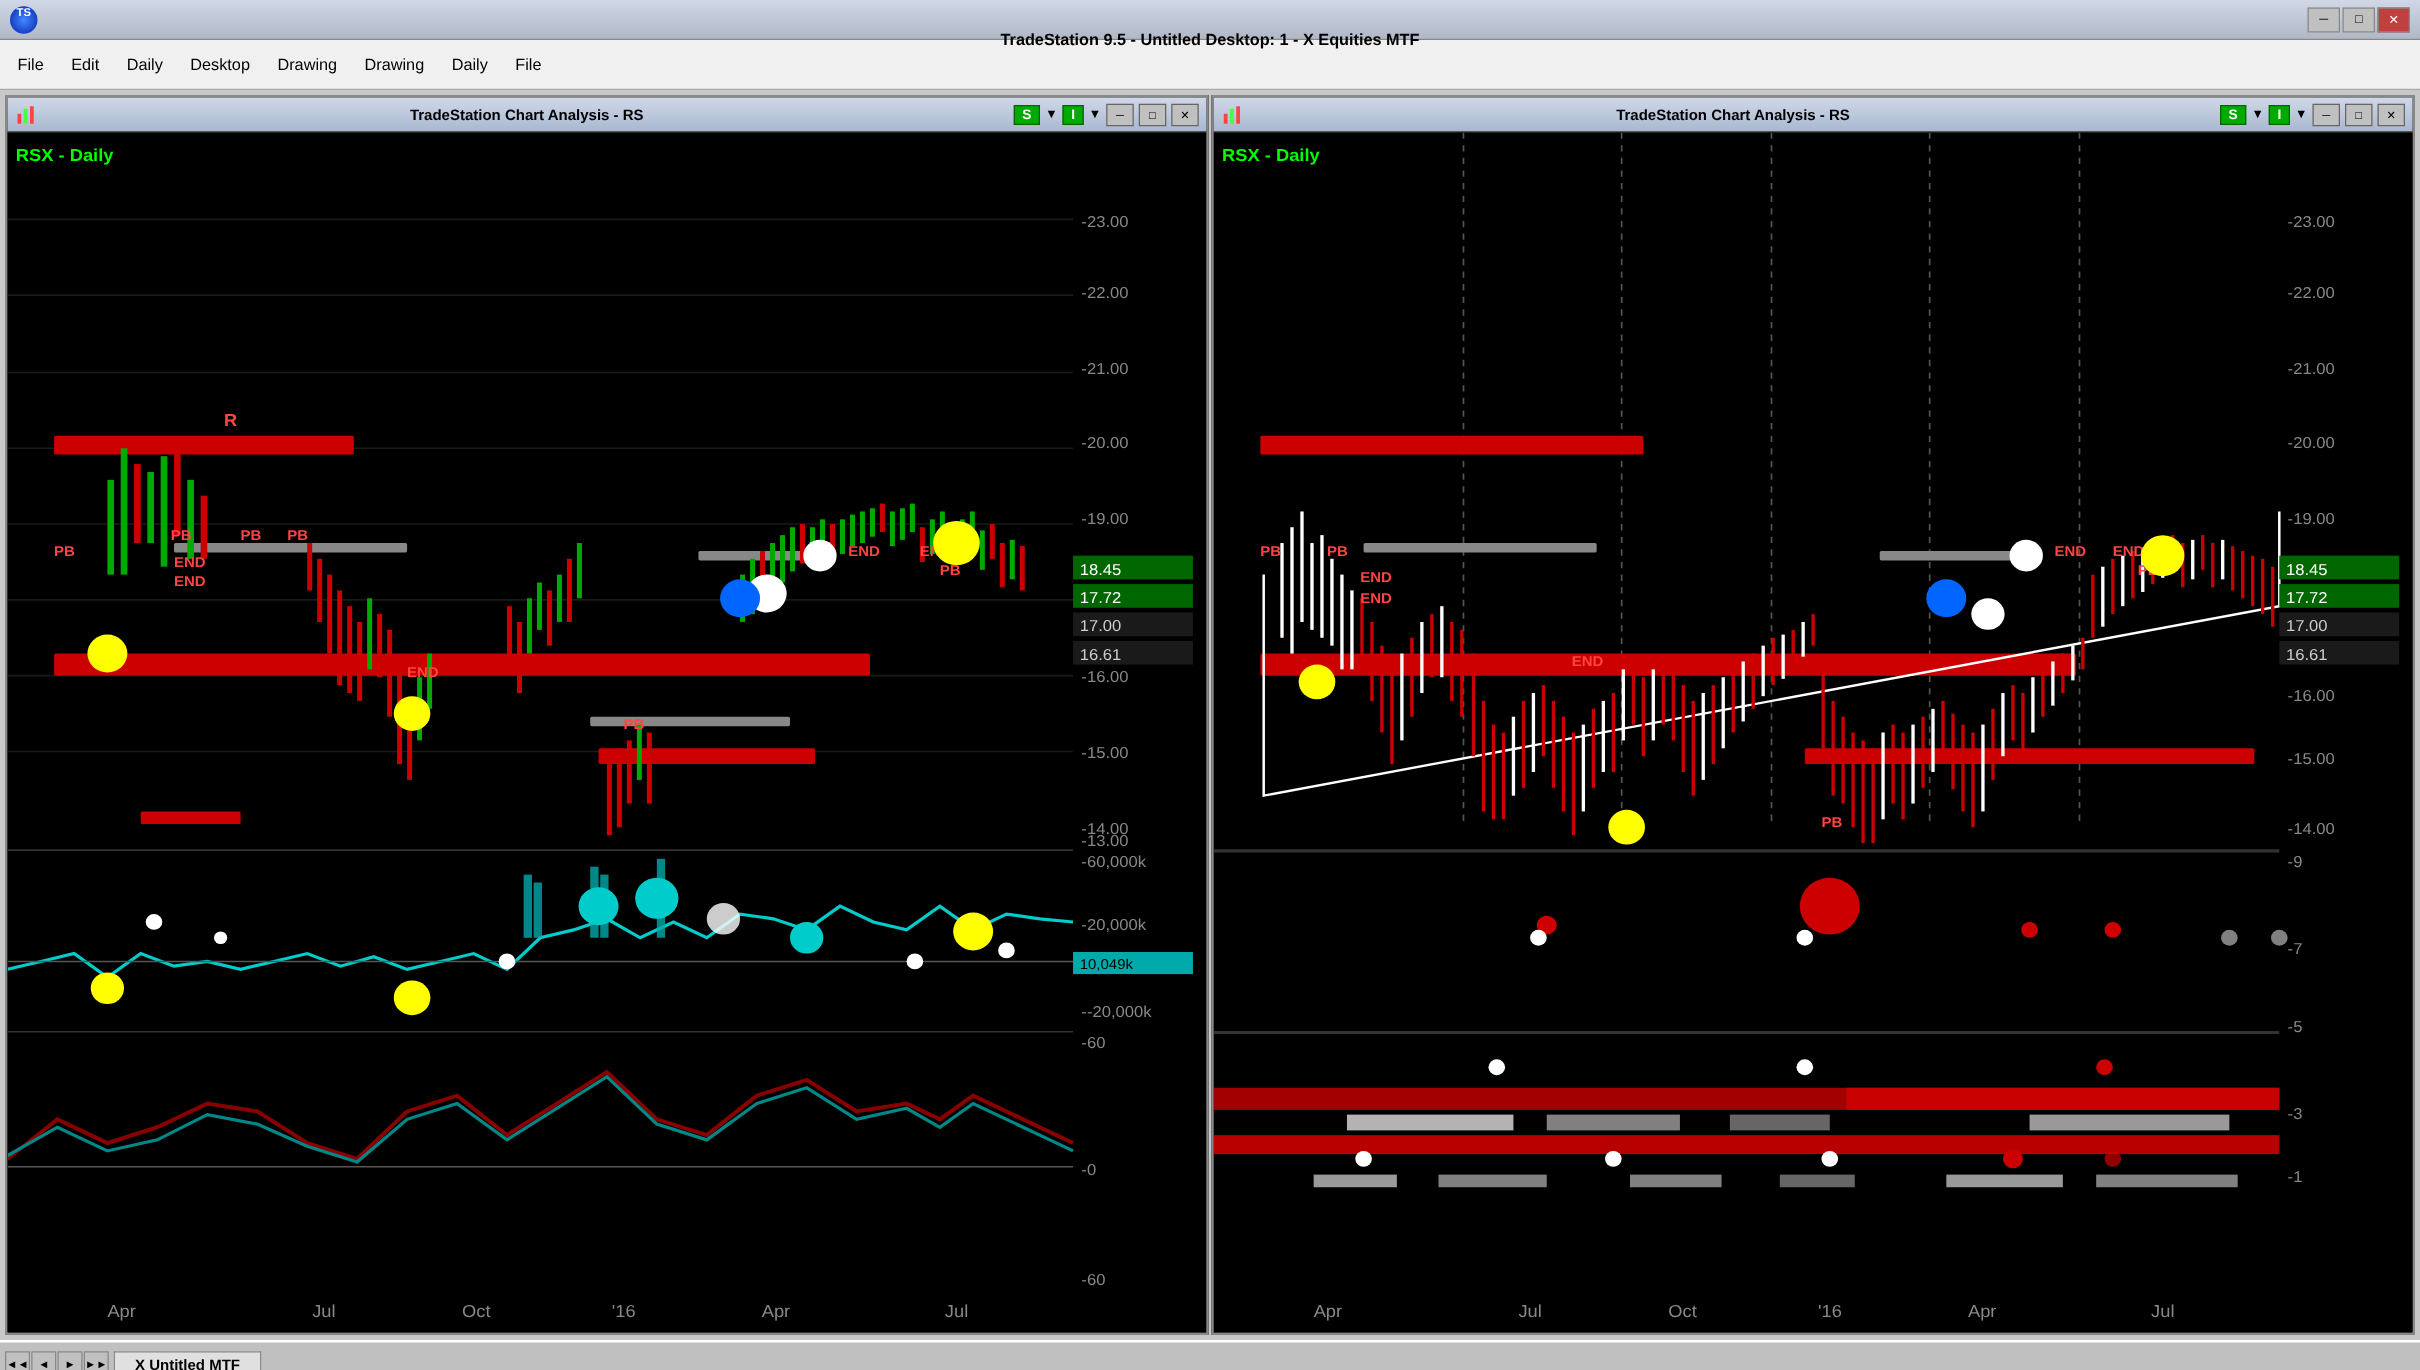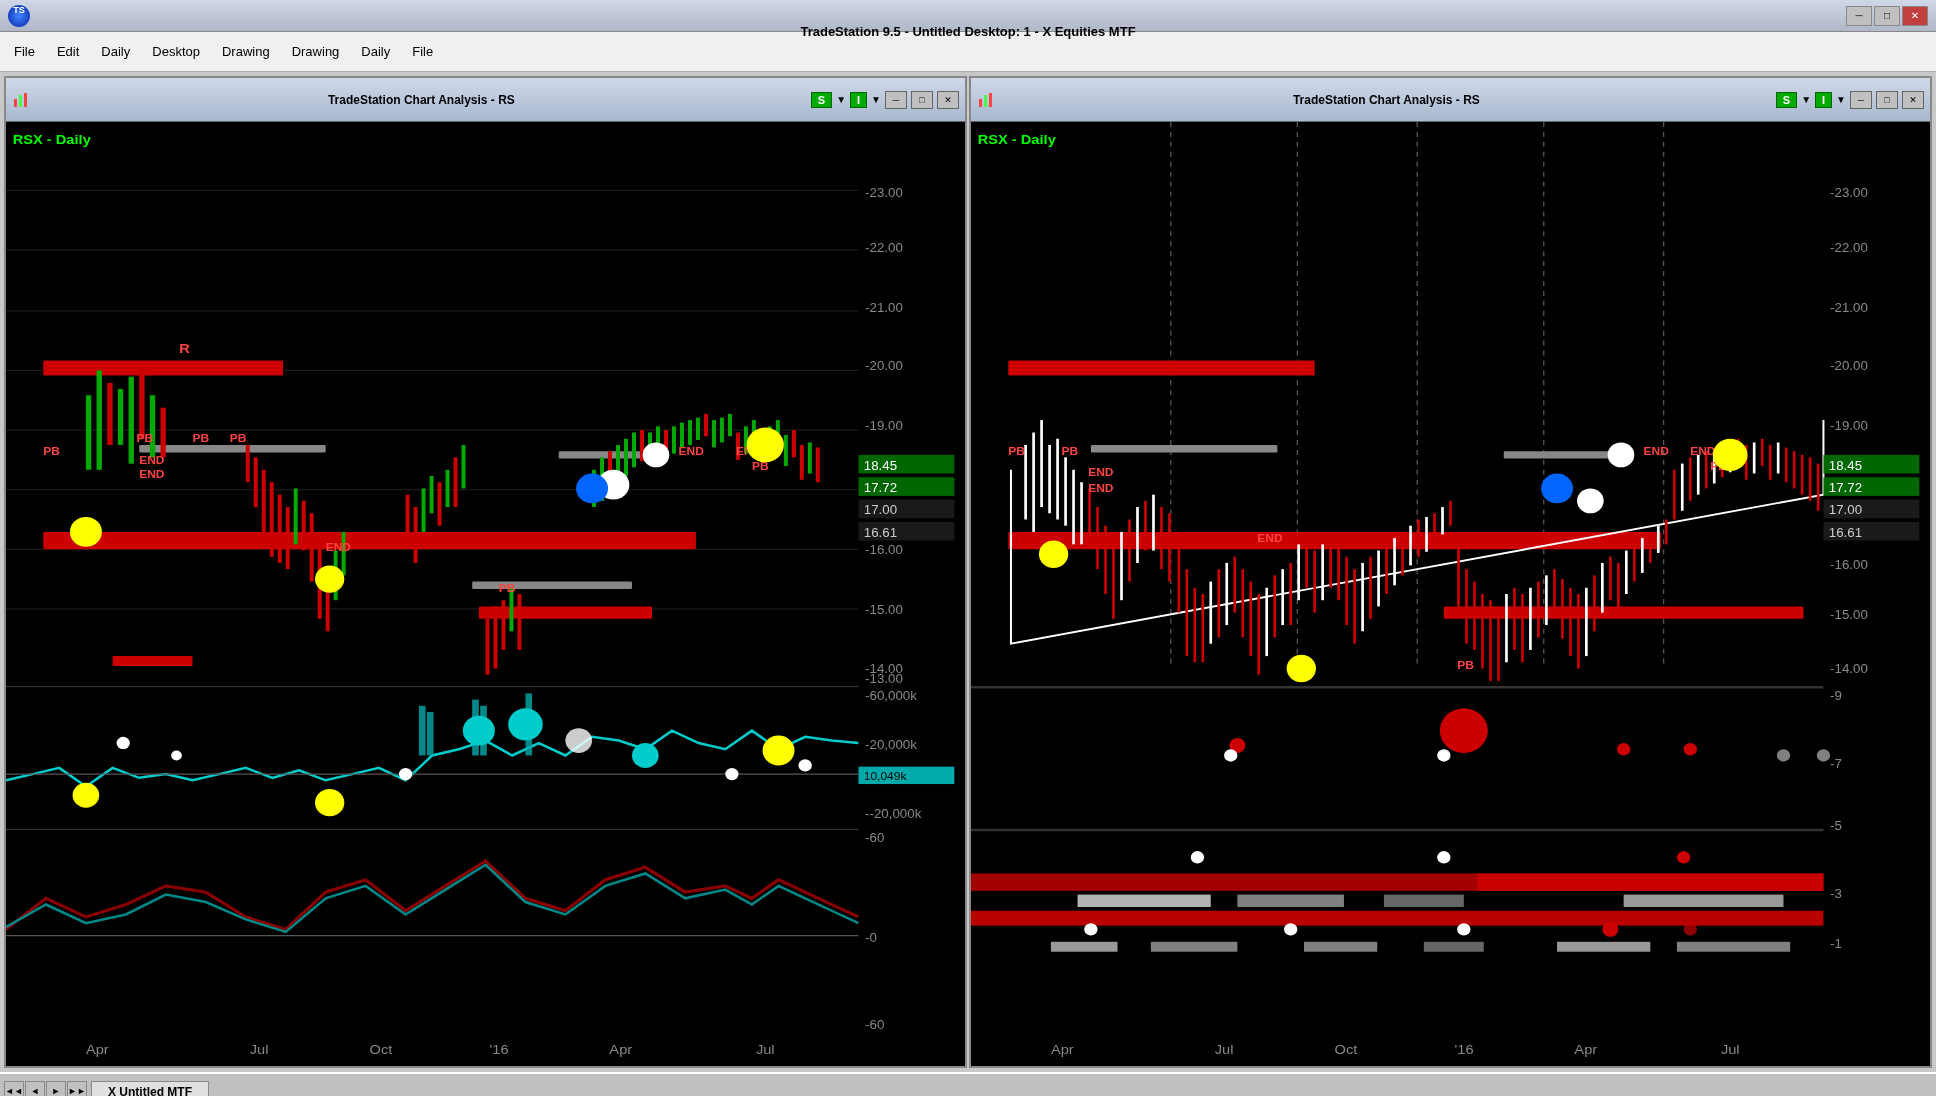--- a/index.html
+++ b/index.html
@@ -77,21 +77,21 @@
     .chart-window {
       flex: 1;
       display: flex;
       flex-direction: column;
       background: #000;
       border: 2px solid #888;
     }
 
     .chart-titlebar {
       background: linear-gradient(to bottom, #d0d8e8, #a8b8d0);
-      height: 44px;
+      height: 28px;
       display: flex;
       align-items: center;
       padding: 0 6px;
       gap: 4px;
       border-bottom: 1px solid #666;
     }
     .chart-title-text {
       flex: 1;
       font-size: 12px;
       font-weight: bold;

